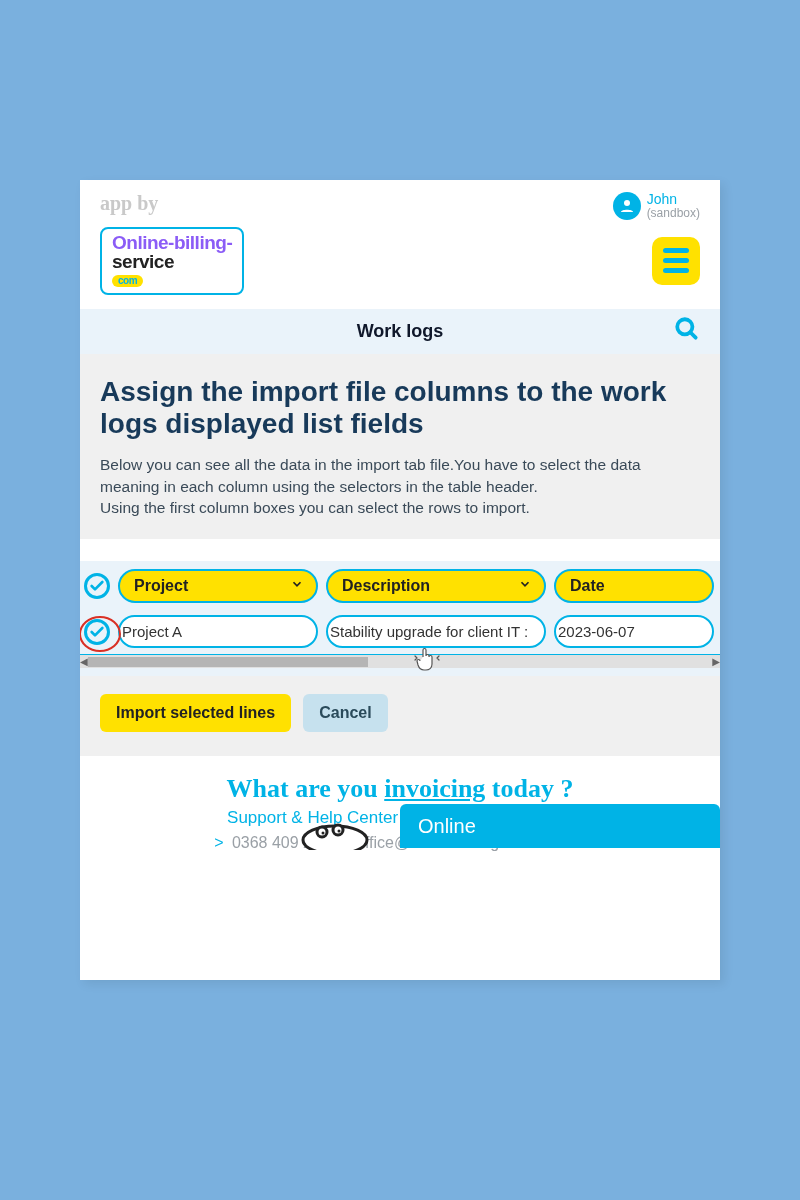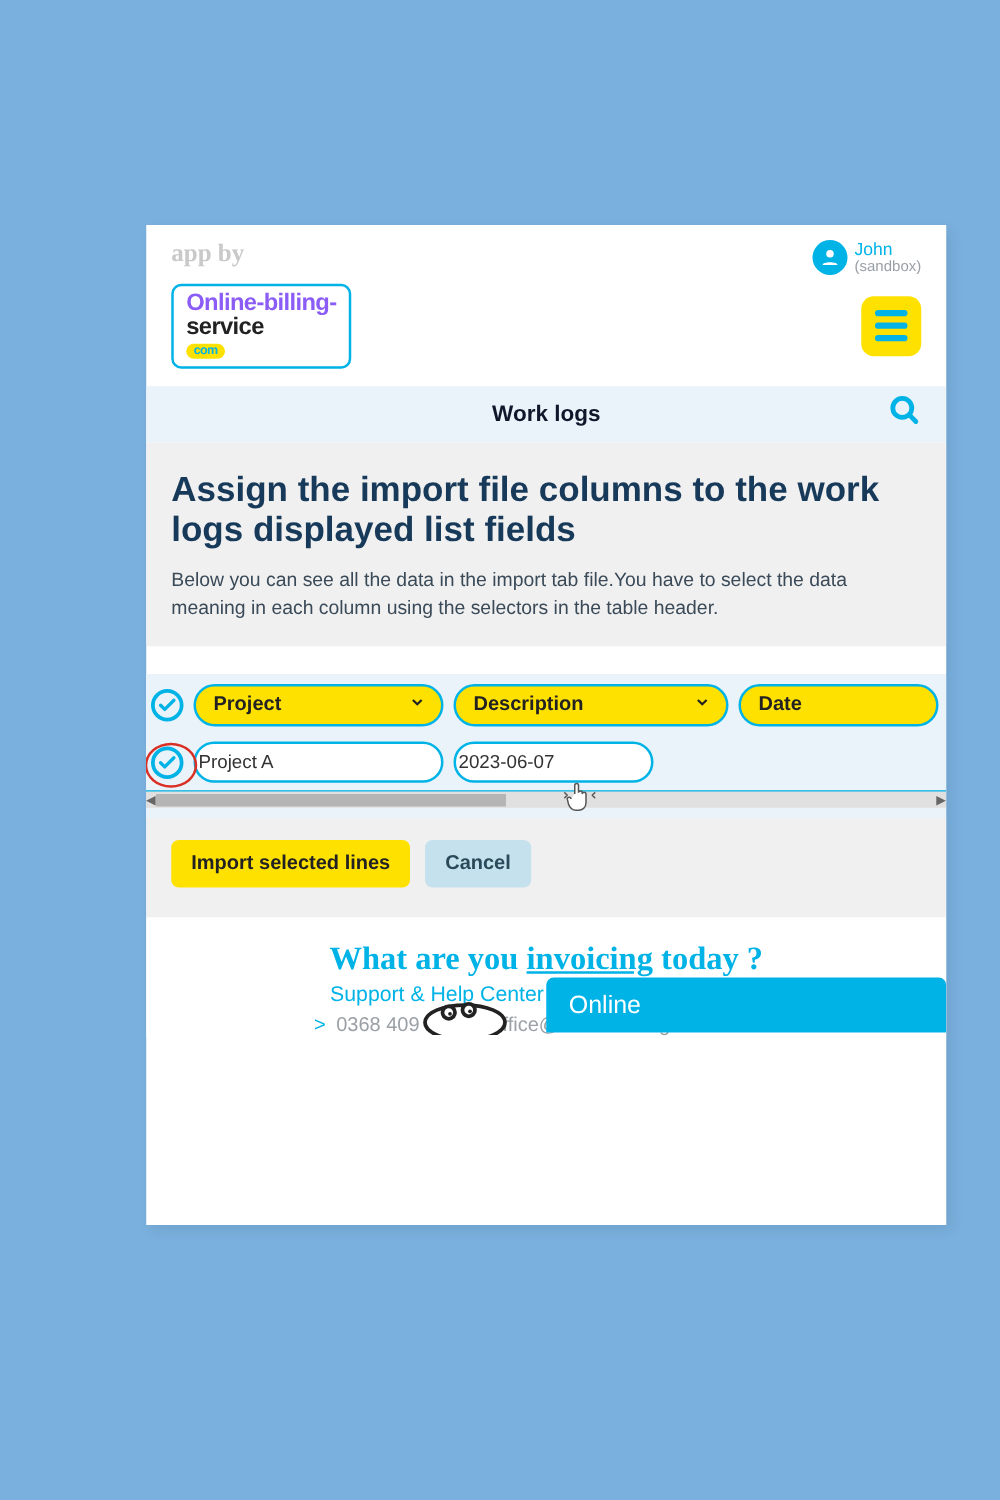--- a/index.html
+++ b/index.html
@@ -13,21 +13,20 @@
   }
   .app-frame {
     position: absolute;
     left: 80px;
     top: 180px;
     width: 640px;
     height: 800px;
     background: #fff;
     box-shadow: 4px 4px 10px rgba(0,0,0,0.08);
     overflow: hidden;
-    margin-left: 37px;
   }
   .topbar {
     padding: 12px 20px 0 20px;
     display: flex;
     justify-content: space-between;
     align-items: flex-start;
   }
   .appby {
     color: #c9c9c9;
     font-family: "Comic Sans MS", cursive;
@@ -349,20 +348,21 @@
           <circle cx="10" cy="10" r="7"></circle>
           <line x1="20" y1="20" x2="15" y2="15"></line>
         </svg>
     </div>
   </div>
 
   <div class="content">
     <div class="heading">Assign the import file columns to the work logs displayed list fields</div>
     <div class="description">
       <span>Below you can see all the data in the import tab file.You have to select the data meaning in each column using the selectors in the table header.</span><br>
+      <span>Using the first column boxes you can select the rows to import.</span>
     </div>
   </div>
 
   <div class="table-area">
     <div class="row header">
       <div class="check-circle">
         <svg viewBox="0 0 24 24" fill="none" stroke="#00b3e6" stroke-width="4" stroke-linecap="round" stroke-linejoin="round">
             <polyline points="4 12 9 17 20 6"></polyline>
           </svg>
       </div>
@@ -388,20 +388,21 @@
     </div>
 
     <div class="row">
       <div class="check-circle">
         <div class="red-ellipse"></div>
         <svg viewBox="0 0 24 24" fill="none" stroke="#00b3e6" stroke-width="4" stroke-linecap="round" stroke-linejoin="round">
             <polyline points="4 12 9 17 20 6"></polyline>
           </svg>
       </div>
       <div class="cell w1">Project A</div>
+      <div class="cell w2">Stability upgrade for client IT :</div>
       <div class="cell w3">2023-06-07</div>
     </div>
 
     <div class="scrollbar-track">
       <span class="scroll-arrow left">◀</span>
       <div class="scrollbar-thumb"></div>
       <span class="scroll-arrow right">▶</span>
       <div class="cursor-hand">
         <svg width="26" height="30" viewBox="0 0 26 30" fill="none" stroke="#555" stroke-width="1.2">
           <path d="M3 14 L1 12 M3 14 L1 16 M23 14 L25 12 M23 14 L25 16" stroke-linecap="round"></path>

